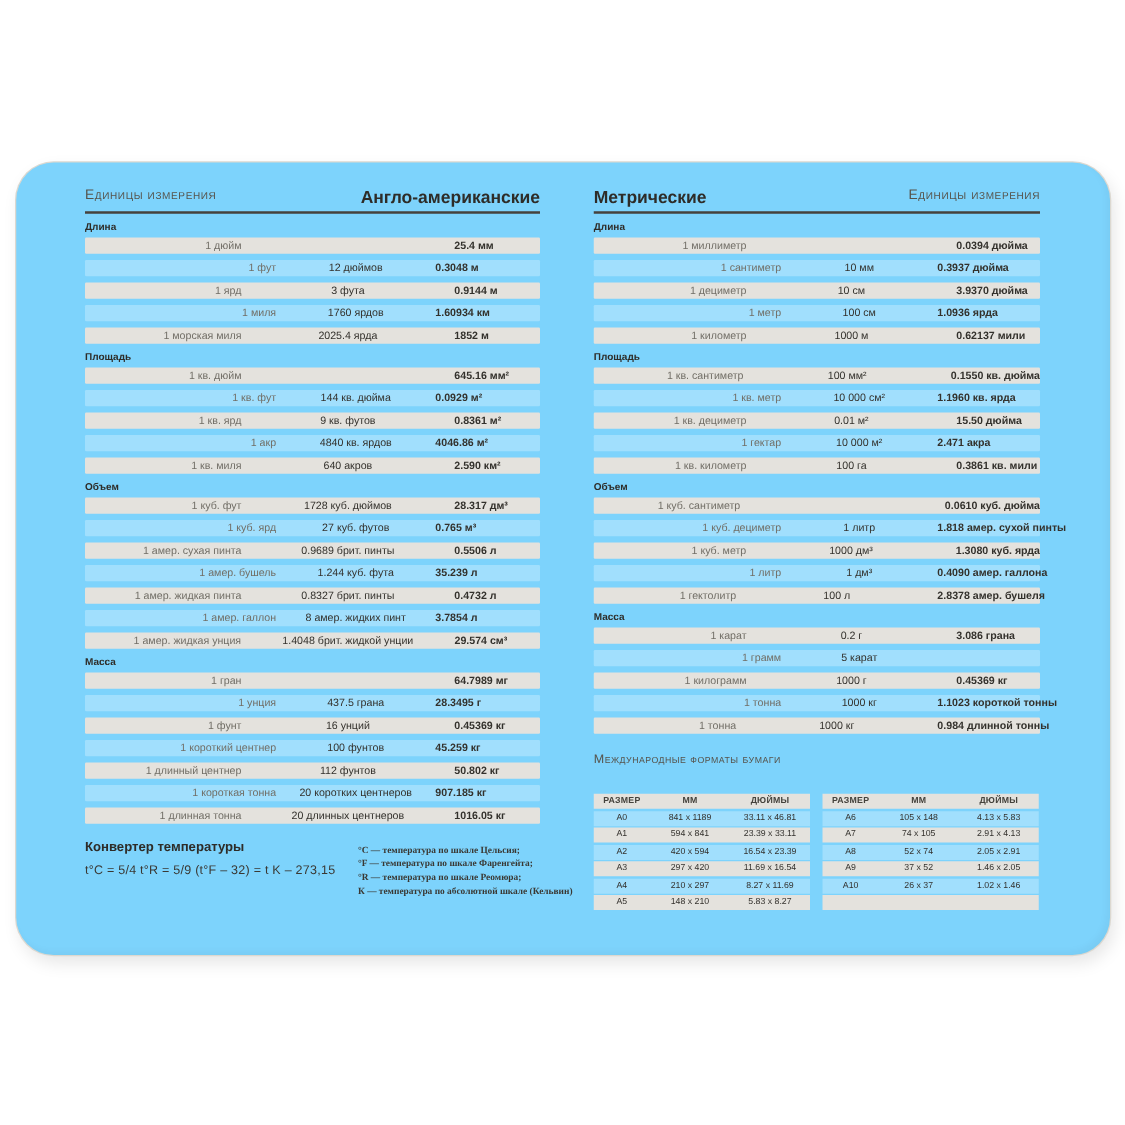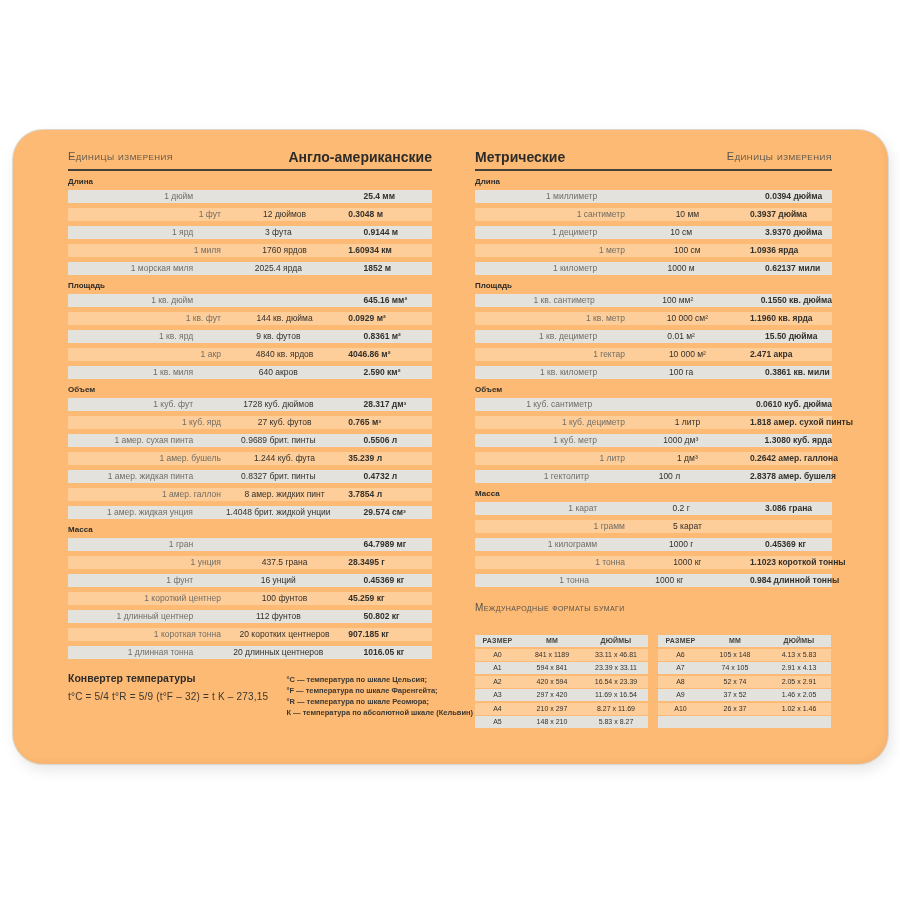--- a/index.html
+++ b/index.html
@@ -5,21 +5,21 @@
   html,body { margin:0; padding:0; background:#ffffff; }
   body {
     width:900px; height:900px; position:relative; overflow:hidden;
     font-family:"Liberation Sans", sans-serif;
     -webkit-font-smoothing:antialiased;
   }
   .stage { position:absolute; inset:0; background:#ffffff; }
 
   .book {
     position:absolute; left:13px; top:130px; width:875px; height:634px;
-    background:#fdba74; border-radius:30px;
+    background:#7dd3fc; border-radius:30px;
     box-shadow: 0 0 0 1px #dcd8d0, 3px 6px 14px rgba(0,0,0,0.10),
                 inset -3px -3px 6px rgba(0,0,0,0.035);
   }
 
   .page { position:absolute; top:21px; }
   .page-left  { left:55px;  width:364px; }
   .page-right { left:462px; width:357px; }
 
   .page-header {
     display:flex; justify-content:space-between; align-items:flex-end;
@@ -43,21 +43,21 @@
   .unit-row.stripe { background:#e4e2dd;gap:33px; }
   .unit-row .cell { font-size:8.5px; white-space:nowrap; }
   .unit-row .c0 { width:42%; text-align:right; color:#716e66; }
   .unit-row .c1 { width:35%; text-align:center; font-weight:normal; color:#33312c; }
   .unit-row .c2 { width:23%; text-align:left; font-weight:bold; color:#33312c; }
 
   .temp-block { display:flex; margin-top:13px; }
   .temp-left { width:60%; }
   .temp-title { font-size:10.5px; font-weight:bold; color:#2e2c28; margin-bottom:7px; }
   .temp-formula { font-size:10px; color:#3a3833; letter-spacing:0.2px; }
-  .temp-legend { width:40%; padding-top:2px; }
+  .temp-legend { width:40%; padding-top:2px;font-family:Liberation Serif, serif; }
   .temp-legend div { font-size:7.5px; font-weight:bold; color:#3a3833; line-height:11px; white-space:nowrap; }
 
   .paper-block { margin-top:15px; }
   .paper-title {
     font-variant:small-caps; font-size:10px; letter-spacing:0.4px;
     color:#56534b; margin-bottom:22px;
   }
   .paper-tables { display:flex; gap:10px; }
   .ptable { width:173px; }
   .paper-row {
@@ -308,21 +308,21 @@
               <div class="cell c2">1.818 амер. сухой пинты</div>
             </div>
             <div class="unit-row stripe">
               <div class="cell c0">1 куб. метр</div>
               <div class="cell c1">1000 дм³</div>
               <div class="cell c2">1.3080 куб. ярда</div>
             </div>
             <div class="unit-row">
               <div class="cell c0">1 литр</div>
               <div class="cell c1">1 дм³</div>
-              <div class="cell c2">0.2642 амер. галлона</div>
+              <div class="cell c2">0.4090 амер. галлона</div>
             </div>
             <div class="unit-row stripe">
               <div class="cell c0">1 гектолитр</div>
               <div class="cell c1">100 л</div>
               <div class="cell c2">2.8378 амер. бушеля</div>
             </div>
           </div>
           <div class="unit-section">
             <div class="unit-section-title">Масса</div>
             <div class="unit-row stripe">

